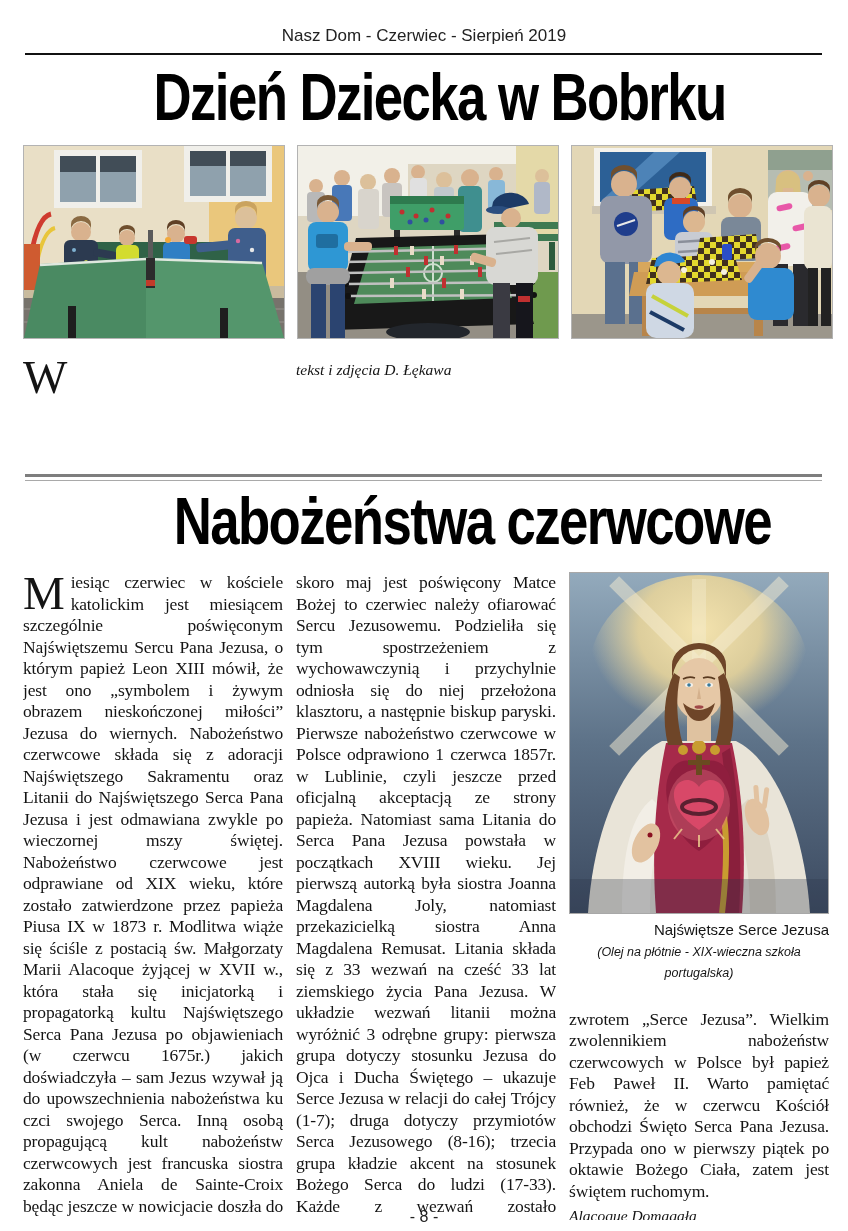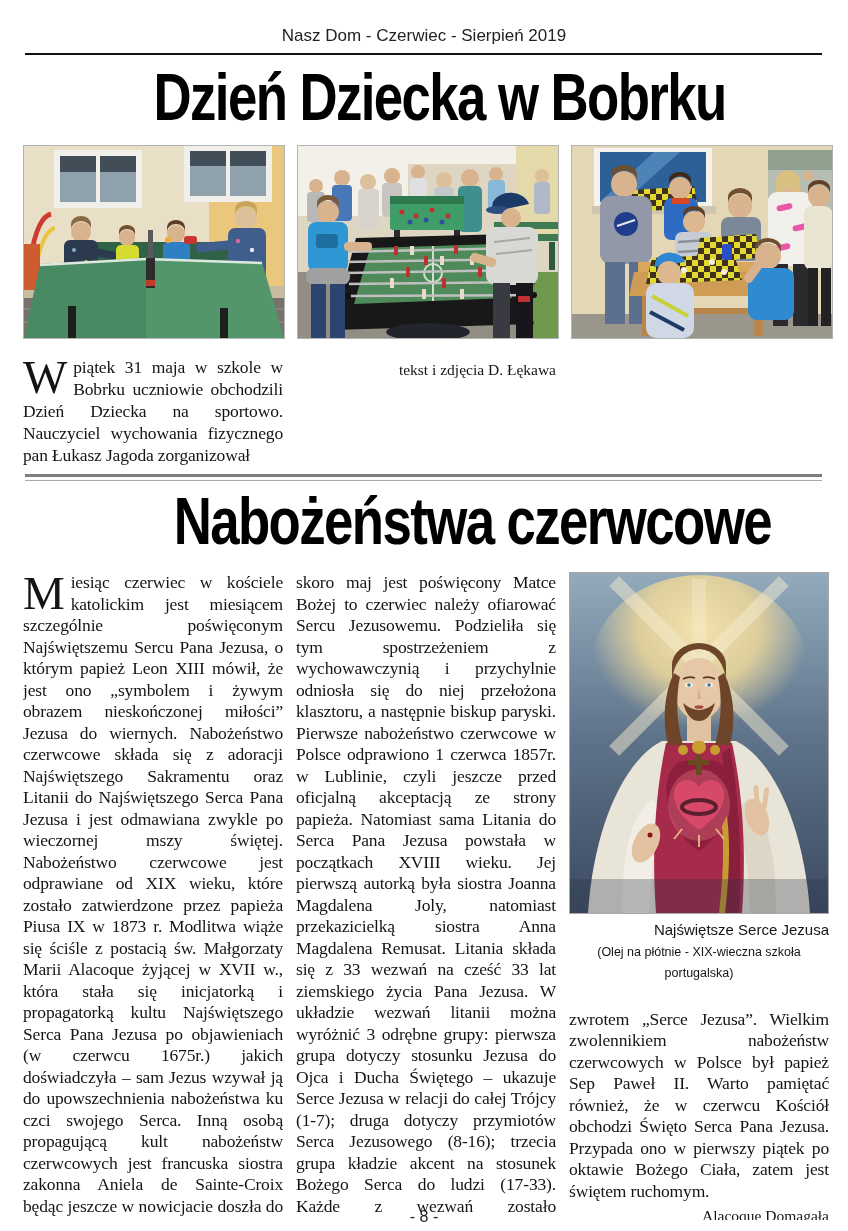--- a/index.html
+++ b/index.html
@@ -25,33 +25,33 @@
   .photo svg{display:block;width:100%;height:100%;}
 
   
   .cols{position:absolute;left:23px;display:flex;gap:13px;}
   .col{flex:0 0 260px;width:260px;text-align:justify;font-size:17.5px;line-height:22px;
        letter-spacing:-0.15px;overflow:hidden;hyphens:auto;}
   #cols1{top:344px;height:125px;}
   #cols2{top:560px;height:648px;}
   #cols2 .col{line-height:21.5px;height:648px;}
   .dropcap{float:left;font-size:47px;line-height:37px;padding:3px 6px 0 0;}
-  .byline{text-align:right;font-size:15.5px;margin-top:3px;letter-spacing:0;}
+  .byline{text-align:left;font-style:italic;font-size:15.5px;margin-top:3px;letter-spacing:0;}
 
   
   .divider{position:absolute;top:462px;left:25px;right:26px;height:3px;
            border-top:3.5px solid #7e7e7e;border-bottom:1.5px solid #a9a9a9;}
 
   
   .col3{position:relative;}
   .holy-image{width:258px;height:340px;margin:0;border:1px solid #a8a8a8;}
   .holy-image svg{display:block;width:100%;height:100%;}
   .caption1{text-align:right;font-family:"Liberation Sans", sans-serif;font-size:15px;
             margin-top:5px;letter-spacing:0;}
-  .caption2{text-align:center;font-family:"Liberation Sans", sans-serif;
+  .caption2{text-align:center;font-family:"Liberation Sans", sans-serif;font-style:italic;
             font-size:12.5px;margin-top:1px;letter-spacing:0;}
   .col3-text{margin-top:24px;}
 
   
   .footer{position:absolute;top:1196px;left:0;width:100%;text-align:center;
           font-family:"Liberation Sans", sans-serif;font-size:16px;color:#222;}
 </style>
 </head>
 <body>
 
@@ -307,21 +307,21 @@
         <path d="M78,166 l34,18" stroke="#1c3a66" stroke-width="4" fill="none"></path>
         <circle cx="196" cy="110" r="13" fill="#d9b28e"></circle>
         <path d="M183,108 a13 12 0 0 1 26,0 l0,-7 a13 9 0 0 0 -26,0 z" fill="#6f4f2e"></path>
         <rect x="176" y="122" width="46" height="52" rx="9" fill="#2f8ad0"></rect>
         <rect x="186" y="112" width="9" height="26" rx="4" fill="#d9b28e" transform="rotate(36 186 112)"></rect>
       </svg>
     </figure>
   </div>
 
   <div class="cols" id="cols1">
-    <div class="col"><span class="dropcap">W</span><span>piątek 31 maja w szkole w Bobrku uczniowie obchodzili Dzień Dziecka na sportowo. Nauczyciel wychowania fizycznego pan Łukasz Jagoda zorganizował</span></div>
+    <div class="col"><span class="dropcap">W</span></div>
     <div class="col">
       <div class="byline">tekst i zdjęcia D. Łękawa</div>
     </div>
   </div>
 
   <div class="divider"></div>
 
   <h1 class="headline" id="title2"><span class="condensed">Nabożeństwa czerwcowe</span></h1>
 
   <div class="cols" id="cols2">
@@ -391,19 +391,19 @@
           <circle cx="80" cy="262" r="2.5" fill="#8a1020"></circle>
           <ellipse cx="187" cy="244" rx="11" ry="19" fill="#e2c2a0" transform="rotate(-20 187 244)"></ellipse>
           <rect x="193" y="214" width="5" height="22" rx="2.5" fill="#e2c2a0" transform="rotate(8 195 225)"></rect>
           <rect x="184" y="212" width="5" height="22" rx="2.5" fill="#e2c2a0" transform="rotate(-4 186 223)"></rect>
           <rect y="306" width="258" height="34" fill="#2c3648" opacity=".3"></rect>
         </svg>
       </figure>
 
       <div class="caption1">Najświętsze Serce Jezusa</div>
       <div class="caption2">(Olej na płótnie - XIX-wieczna szkoła portugalska)</div>
-      <div class="col3-text">zwrotem „Serce Jezusa”. Wielkim zwolennikiem nabożeństw czerwcowych w Polsce był papież Sep Paweł II. Warto pamiętać również, że w czerwcu Kościół obchodzi Święto Serca Pana Jezusa. Przypada ono w pierwszy piątek po oktawie Bożego Ciała, zatem jest świętem ruchomym.</div>
+      <div class="col3-text">zwrotem „Serce Jezusa”. Wielkim zwolennikiem nabożeństw czerwcowych w Polsce był papież Feb Paweł II. Warto pamiętać również, że w czerwcu Kościół obchodzi Święto Serca Pana Jezusa. Przypada ono w pierwszy piątek po oktawie Bożego Ciała, zatem jest świętem ruchomym.</div>
       <div class="byline">Alacoque Domagała</div>
     </div>
   </div>
 
   <div class="footer">- 8 -</div>
 </div>
 
 </body></html>

